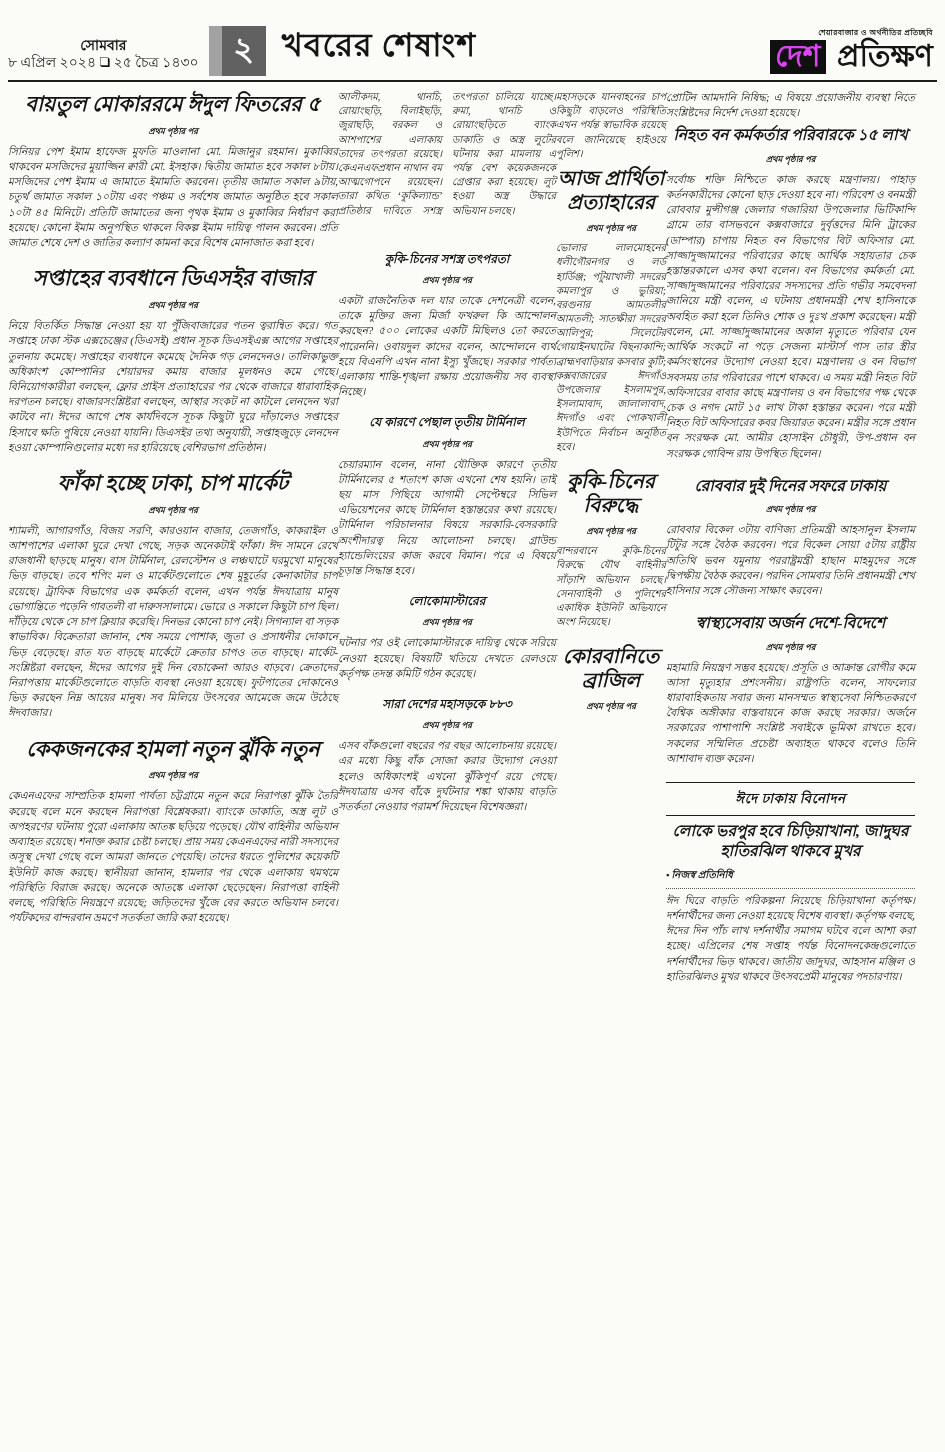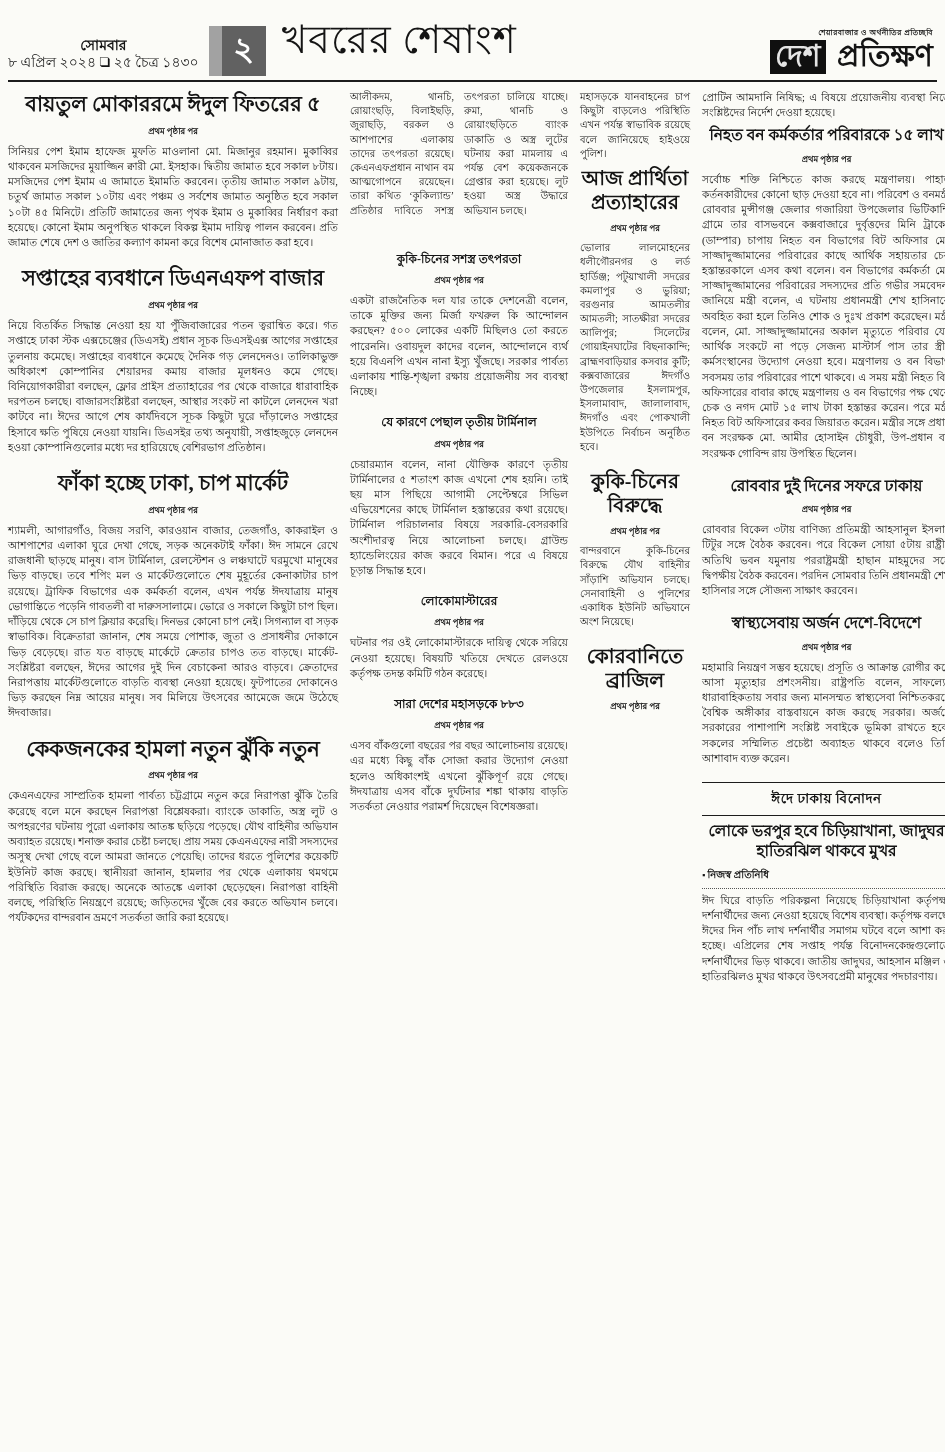--- a/index.html
+++ b/index.html
@@ -12,28 +12,28 @@
   
   header{display:flex;align-items:flex-end;justify-content:space-between;height:70px;}
   .hdr-left{display:flex;align-items:flex-end;gap:10px;}
   .daydate{text-align:center;padding-bottom:4px;}
   .day{font-size:14px;font-weight:bold;line-height:1.1;}
   .date{font-size:14px;line-height:1.3;}
   .pagebox{display:flex;align-items:stretch;height:50px;}
   .pagebox-strip{width:13px;background:#a2a2a2;}
   .pagebox-num{width:44px;background:#616161;color:#fff;display:flex;align-items:center;justify-content:center;
     font-size:32px;font-weight:bold;}
-  .section-title{font-size:39px;font-weight:normal;margin:0 0 2px 6px;letter-spacing:1px;}
+  .section-title{font-size:32px;font-weight:bold;margin:0 0 2px 6px;letter-spacing:1px;}
   .masthead{text-align:right;padding-bottom:2px;margin-right:4px;margin-left:9px;}
   .tagline{font-size:7.5px;font-weight:bold;letter-spacing:.5px;margin-bottom:1px;}
   .logo{font-size:30px;font-weight:900;line-height:1;white-space:nowrap;}
-  .logo-inv{background:#101010;color:#e5e5e5;padding:1px 5px 3px;margin-right:4px;display:inline-block;}
+  .logo-inv{background:#101010;color:#d946ef;padding:1px 5px 3px;margin-right:4px;display:inline-block;}
   .rule{border-top:2px solid #1c1c1c;margin:4px 0 8px;}
   
-  .content{display:grid;grid-template-columns:330px 218px 110px 249px;column-gap:12px;align-items:start;}
+  .content{display:grid;grid-template-columns:330px 218px 110px 249px;align-items:start;font-style:italic;}
   .col{min-height:1320px;}
   article{margin-bottom:16px;}
   .hl{font-weight:bold;text-align:center;margin:2px 0 0;line-height:1.18;}
   .hl-xl{font-size:21px;}
   .hl-lg{font-size:12px;}
   .hl-md{font-size:15.5px;}
   .hl-sm{font-size:20px;}
   .continued{font-size:8.5px;font-weight:bold;text-align:center;margin:8px 0 5px;}
   p.body{font-size:10.5px;line-height:1.45;text-align:justify;margin:0 0 6px;
     text-justify:inter-word;hyphens:auto;}
@@ -75,21 +75,21 @@
 
   <main class="content">
 
     <section class="col col-left">
       <article>
         <h2 class="hl hl-xl">বায়তুল মোকাররমে ঈদুল ফিতরের ৫</h2>
         <div class="continued">প্রথম পৃষ্ঠার পর</div>
         <p class="body">সিনিয়র পেশ ইমাম হাফেজ মুফতি মাওলানা মো. মিজানুর রহমান। মুকাব্বির থাকবেন মসজিদের মুয়াজ্জিন ক্বারী মো. ইসহাক। দ্বিতীয় জামাত হবে সকাল ৮টায়। মসজিদের পেশ ইমাম এ জামাতে ইমামতি করবেন। তৃতীয় জামাত সকাল ৯টায়, চতুর্থ জামাত সকাল ১০টায় এবং পঞ্চম ও সর্বশেষ জামাত অনুষ্ঠিত হবে সকাল ১০টা ৪৫ মিনিটে। প্রতিটি জামাতের জন্য পৃথক ইমাম ও মুকাব্বির নির্ধারণ করা হয়েছে। কোনো ইমাম অনুপস্থিত থাকলে বিকল্প ইমাম দায়িত্ব পালন করবেন। প্রতি জামাত শেষে দেশ ও জাতির কল্যাণ কামনা করে বিশেষ মোনাজাত করা হবে।</p>
       </article>
       <article>
-        <h2 class="hl hl-xl">সপ্তাহের ব্যবধানে ডিএনএফপ বাজার</h2>
+        <h2 class="hl hl-xl">সপ্তাহের ব্যবধানে ডিএসইর বাজার</h2>
         <div class="continued">প্রথম পৃষ্ঠার পর</div>
         <p class="body">নিয়ে বিতর্কিত সিদ্ধান্ত নেওয়া হয় যা পুঁজিবাজারের পতন ত্বরান্বিত করে। গত সপ্তাহে ঢাকা স্টক এক্সচেঞ্জের (ডিএসই) প্রধান সূচক ডিএসইএক্স আগের সপ্তাহের তুলনায় কমেছে। সপ্তাহের ব্যবধানে কমেছে দৈনিক গড় লেনদেনও। তালিকাভুক্ত অধিকাংশ কোম্পানির শেয়ারদর কমায় বাজার মূলধনও কমে গেছে। বিনিয়োগকারীরা বলছেন, ফ্লোর প্রাইস প্রত্যাহারের পর থেকে বাজারে ধারাবাহিক দরপতন চলছে। বাজারসংশ্লিষ্টরা বলছেন, আস্থার সংকট না কাটলে লেনদেন খরা কাটবে না। ঈদের আগে শেষ কার্যদিবসে সূচক কিছুটা ঘুরে দাঁড়ালেও সপ্তাহের হিসাবে ক্ষতি পুষিয়ে নেওয়া যায়নি। ডিএসইর তথ্য অনুযায়ী, সপ্তাহজুড়ে লেনদেন হওয়া কোম্পানিগুলোর মধ্যে দর হারিয়েছে বেশিরভাগ প্রতিষ্ঠান।</p>
       </article>
       <article>
         <h2 class="hl hl-xl">ফাঁকা হচ্ছে ঢাকা, চাপ মার্কেট</h2>
         <div class="continued">প্রথম পৃষ্ঠার পর</div>
         <p class="body">শ্যামলী, আগারগাঁও, বিজয় সরণি, কারওয়ান বাজার, তেজগাঁও, কাকরাইল ও আশপাশের এলাকা ঘুরে দেখা গেছে, সড়ক অনেকটাই ফাঁকা। ঈদ সামনে রেখে রাজধানী ছাড়ছে মানুষ। বাস টার্মিনাল, রেলস্টেশন ও লঞ্চঘাটে ঘরমুখো মানুষের ভিড় বাড়ছে। তবে শপিং মল ও মার্কেটগুলোতে শেষ মুহূর্তের কেনাকাটার চাপ রয়েছে। ট্রাফিক বিভাগের এক কর্মকর্তা বলেন, এখন পর্যন্ত ঈদযাত্রায় মানুষ ভোগান্তিতে পড়েনি গাবতলী বা দারুসসালামে। ভোরে ও সকালে কিছুটা চাপ ছিল। দাঁড়িয়ে থেকে সে চাপ ক্লিয়ার করেছি। দিনভর কোনো চাপ নেই। সিগন্যাল বা সড়ক স্বাভাবিক। বিক্রেতারা জানান, শেষ সময়ে পোশাক, জুতা ও প্রসাধনীর দোকানে ভিড় বেড়েছে। রাত যত বাড়ছে মার্কেটে ক্রেতার চাপও তত বাড়ছে। মার্কেট-সংশ্লিষ্টরা বলছেন, ঈদের আগের দুই দিন বেচাকেনা আরও বাড়বে। ক্রেতাদের নিরাপত্তায় মার্কেটগুলোতে বাড়তি ব্যবস্থা নেওয়া হয়েছে। ফুটপাতের দোকানেও ভিড় করছেন নিম্ন আয়ের মানুষ। সব মিলিয়ে উৎসবের আমেজে জমে উঠেছে ঈদবাজার।</p>
       </article>
       <article>
         <h2 class="hl hl-xl">কেকজনকের হামলা নতুন ঝুঁকি নতুন</h2>

